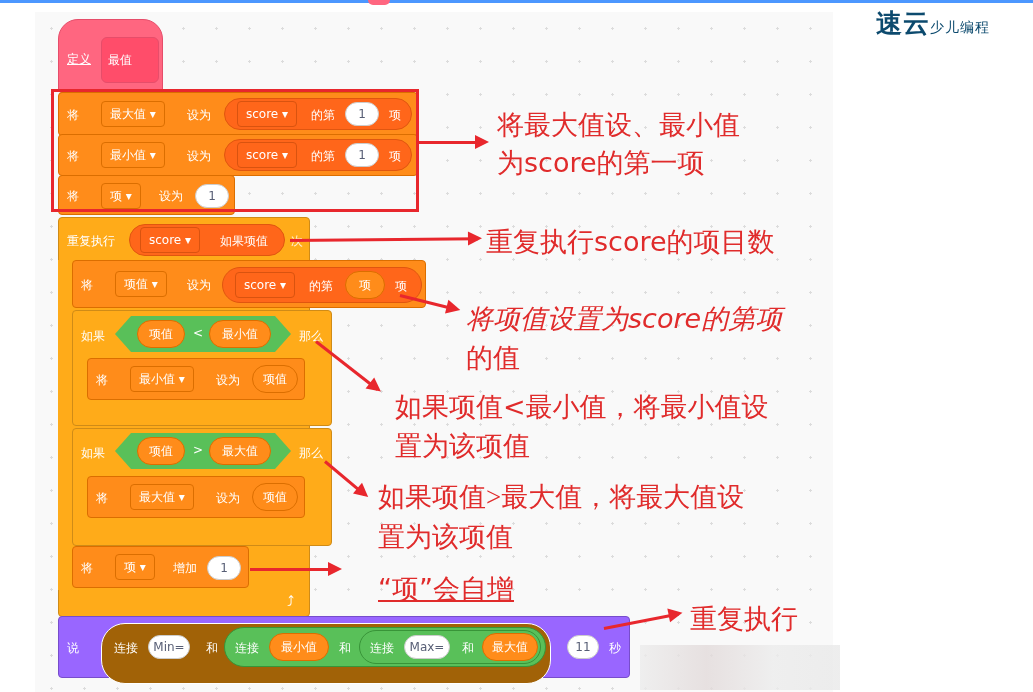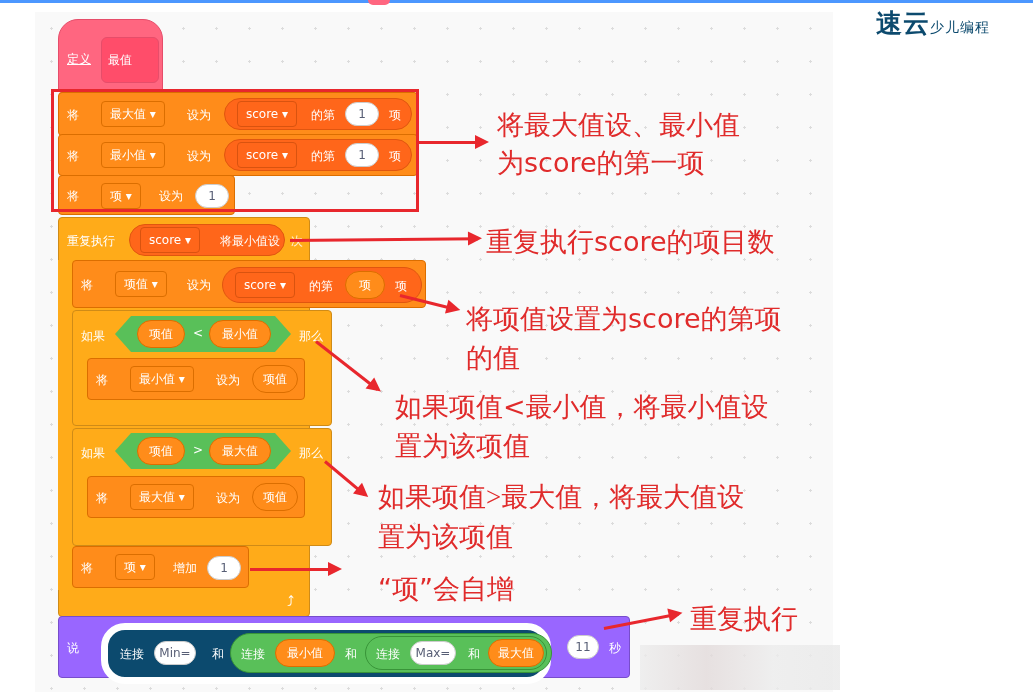--- a/index.html
+++ b/index.html
@@ -75,21 +75,21 @@
   <span class="lbl" style="left:100px;top:12px;">设为</span>
   <div class="oval-w" style="left:136px;top:8px;width:34px;">1</div>
 </div>
 
 <div class="redbox"></div>
 
 <div class="blk yellow" style="left:58px;top:217px;width:252px;height:400px;border-radius:4px;">
   <span class="lbl" style="left:8px;top:15px;">重复执行</span>
   <div class="rep" style="left:70px;top:6px;width:156px;">
     <div class="dd" style="left:10px;top:2px;background:#ff661a;border-color:#d9530f;"><span>score</span> ▾</div>
-    <span class="lbl" style="left:90px;top:8px;">将最小值设</span>
+    <span class="lbl" style="left:90px;top:8px;">如果项值</span>
   </div>
   <span class="lbl" style="left:232px;top:15px;opacity:.8;">次</span>
   <span class="lbl" style="left:228px;top:375px;font-size:14px;">⤴</span>
 </div>
 <div style="position:absolute;left:58px;top:260px;width:14px;height:330px;background:#ffab19;"></div>
 
 <div class="blk orange" style="left:72px;top:260px;width:354px;height:48px;border-radius:4px;">
   <span class="lbl" style="left:8px;top:16px;">将</span>
   <div class="dd" style="left:42px;top:10px;"><span>项值</span> ▾</div>
   <span class="lbl" style="left:114px;top:16px;">设为</span>
@@ -135,21 +135,21 @@
 
 <div class="blk orange" style="left:72px;top:546px;width:177px;height:42px;border-radius:4px;">
   <span class="lbl" style="left:8px;top:13px;">将</span>
   <div class="dd" style="left:42px;top:7px;"><span>项</span> ▾</div>
   <span class="lbl" style="left:100px;top:13px;">增加</span>
   <div class="oval-w" style="left:134px;top:9px;width:34px;">1</div>
 </div>
 
 <div class="blk purple" style="left:58px;top:616px;width:572px;height:62px;border-radius:4px;">
   <span class="lbl" style="left:8px;top:23px;">说</span>
-  <div style="position:absolute;left:42px;top:6px;width:450px;height:61px;background:#0c4a6e;border:7px solid #ffffff;border-radius:24px;box-sizing:border-box;">
+  <div style="position:absolute;left:42px;top:6px;width:450px;height:61px;background:#a16207;border:1px solid #ffffff;border-radius:24px;box-sizing:border-box;">
     <span class="lbl" style="left:12px;top:16px;">连接</span>
     <div class="oval-w" style="left:46px;top:11px;width:42px;">Min=</div>
     <span class="lbl" style="left:104px;top:16px;">和</span>
     <div style="position:absolute;left:122px;top:3px;width:322px;height:40px;background:#59c059;border:1px solid #389438;border-radius:20px;box-sizing:border-box;">
       <span class="lbl" style="left:10px;top:12px;">连接</span>
       <div class="oval-o" style="left:44px;top:5px;width:60px;">最小值</div>
       <span class="lbl" style="left:114px;top:12px;">和</span>
       <div style="position:absolute;left:134px;top:2px;width:182px;height:34px;background:#59c059;border:1px solid #389438;border-radius:17px;box-sizing:border-box;">
         <span class="lbl" style="left:10px;top:9px;">连接</span>
         <div class="oval-w" style="left:44px;top:4px;width:46px;">Max=</div>
@@ -160,27 +160,27 @@
   </div>
   <div class="oval-w" style="left:508px;top:18px;width:32px;">11</div>
   <span class="lbl" style="left:550px;top:23px;">秒</span>
 </div>
 
 <div class="blur"></div>
 
 <div class="note" style="left:497px;top:106px;">将最大值设、最小值</div>
 <div class="note" style="left:497px;top:144px;">为score的第一项</div>
 <div class="note" style="left:486px;top:223px;">重复执行score的项目数</div>
-<div class="note" style="left:466px;top:300px;">将项值设置为score的第项</div>
+<div class="note" style="left:466px;top:300px;font-style:italic;">将项值设置为score的第项</div>
 <div class="note" style="left:466px;top:339px;">的值</div>
 <div class="note" style="left:395px;top:388px;">如果项值&lt;最小值，将最小值设</div>
 <div class="note" style="left:395px;top:427px;">置为该项值</div>
 <div class="note" style="left:378px;top:478px;font-family:Liberation Serif, serif;">如果项值&gt;最大值，将最大值设</div>
 <div class="note" style="left:378px;top:518px;">置为该项值</div>
-<div class="note" style="left:378px;top:570px;">“项”会自增</div>
+<div class="note" style="left:378px;top:570px;text-decoration:underline;">“项”会自增</div>
 <div class="note" style="left:690px;top:600px;">重复执行</div>
 
 <div class="arrow" style="left:419px;top:141px;width:66px;"></div>
 <div class="arrow" style="left:290px;top:239px;width:188px;transform:rotate(-0.5deg);"></div>
 <div class="arrow" style="left:400px;top:294px;width:58px;transform:rotate(14deg);"></div>
 <div class="arrow" style="left:316px;top:340px;width:78px;transform:rotate(38deg);"></div>
 <div class="arrow" style="left:325px;top:460px;width:52px;transform:rotate(40deg);"></div>
 <div class="arrow" style="left:250px;top:568px;width:88px;"></div>
 <div class="arrow" style="left:604px;top:627px;width:76px;transform:rotate(-11deg);"></div>
 

